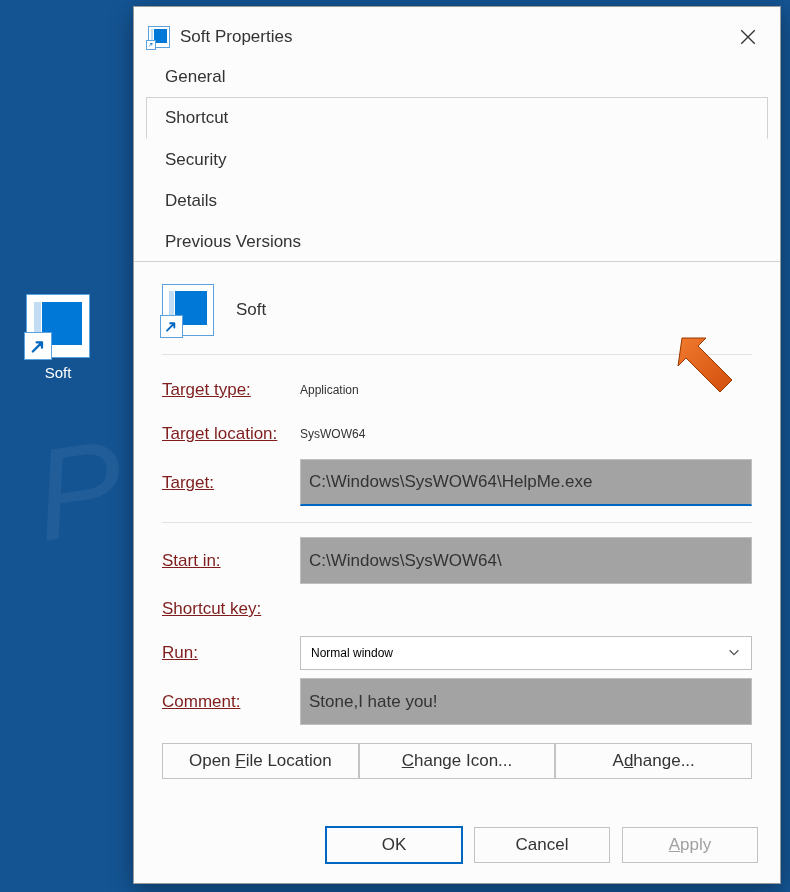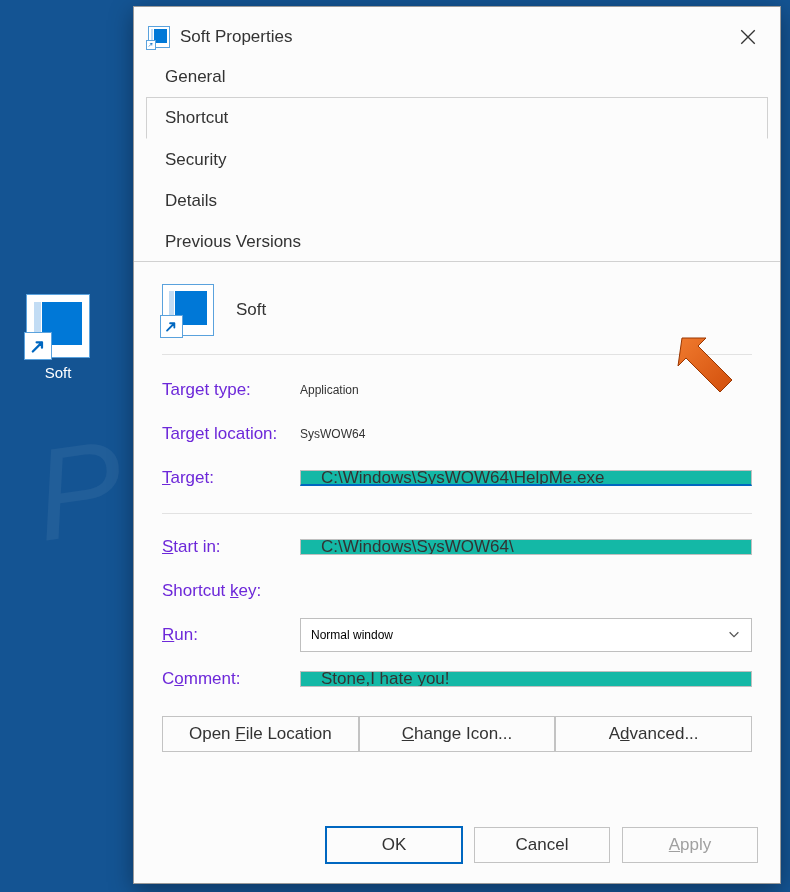--- a/index.html
+++ b/index.html
@@ -111,36 +111,37 @@
 .header-row .name { font-size: 17px; color: #333; }
 
 .row {
   display: flex;
   align-items: center;
   min-height: 38px;
   margin-bottom: 6px;
 }
 .row .label {
   width: 138px;
-  color: #6d28d9;
+  color: #7f1d1d;
   font-size: 17px;
+  text-decoration: underline;
 }
 .row .value {
   color: #333;
   font-size: 12px;
 }
 .row .input {
   flex: 1;
-  height: 16px;
+  height: 47px;
   border: 1px solid #bfbfbf;
-  padding: 4px 20px;
+  padding: 4px 8px;
   font-size: 17px;
   font-family: inherit;
   color: #333;
-  background: #14b8a6;
+  background: #a3a3a3;
 }
 .row .input.focused {
   border-bottom: 2px solid #0067c0;
   border-top: 1px solid #bfbfbf;
 }
 .row .select {
   flex: 1;
   height: 34px;
   border: 1px solid #bfbfbf;
   padding: 4px 10px;
@@ -336,21 +337,21 @@
     </div>
 
     <div class="btn-row">
       <div class="btn">
           <span><span>Open </span><span class="u">F</span><span>ile Location</span></span>
         </div>
       <div class="btn">
           <span><span class="u">C</span><span>hange Icon...</span></span>
         </div>
       <div class="btn">
-          <span><span>A</span><span class="u">d</span><span>vanced...</span></span>
+          <span><span>A</span><span class="u">d</span><span>hange...</span></span>
         </div>
     </div>
   </div>
 
   <div class="footer">
     <div class="btn primary">OK</div>
     <div class="btn">Cancel</div>
     <div class="btn disabled">
         <span><span class="u">A</span><span>pply</span></span>
       </div>

